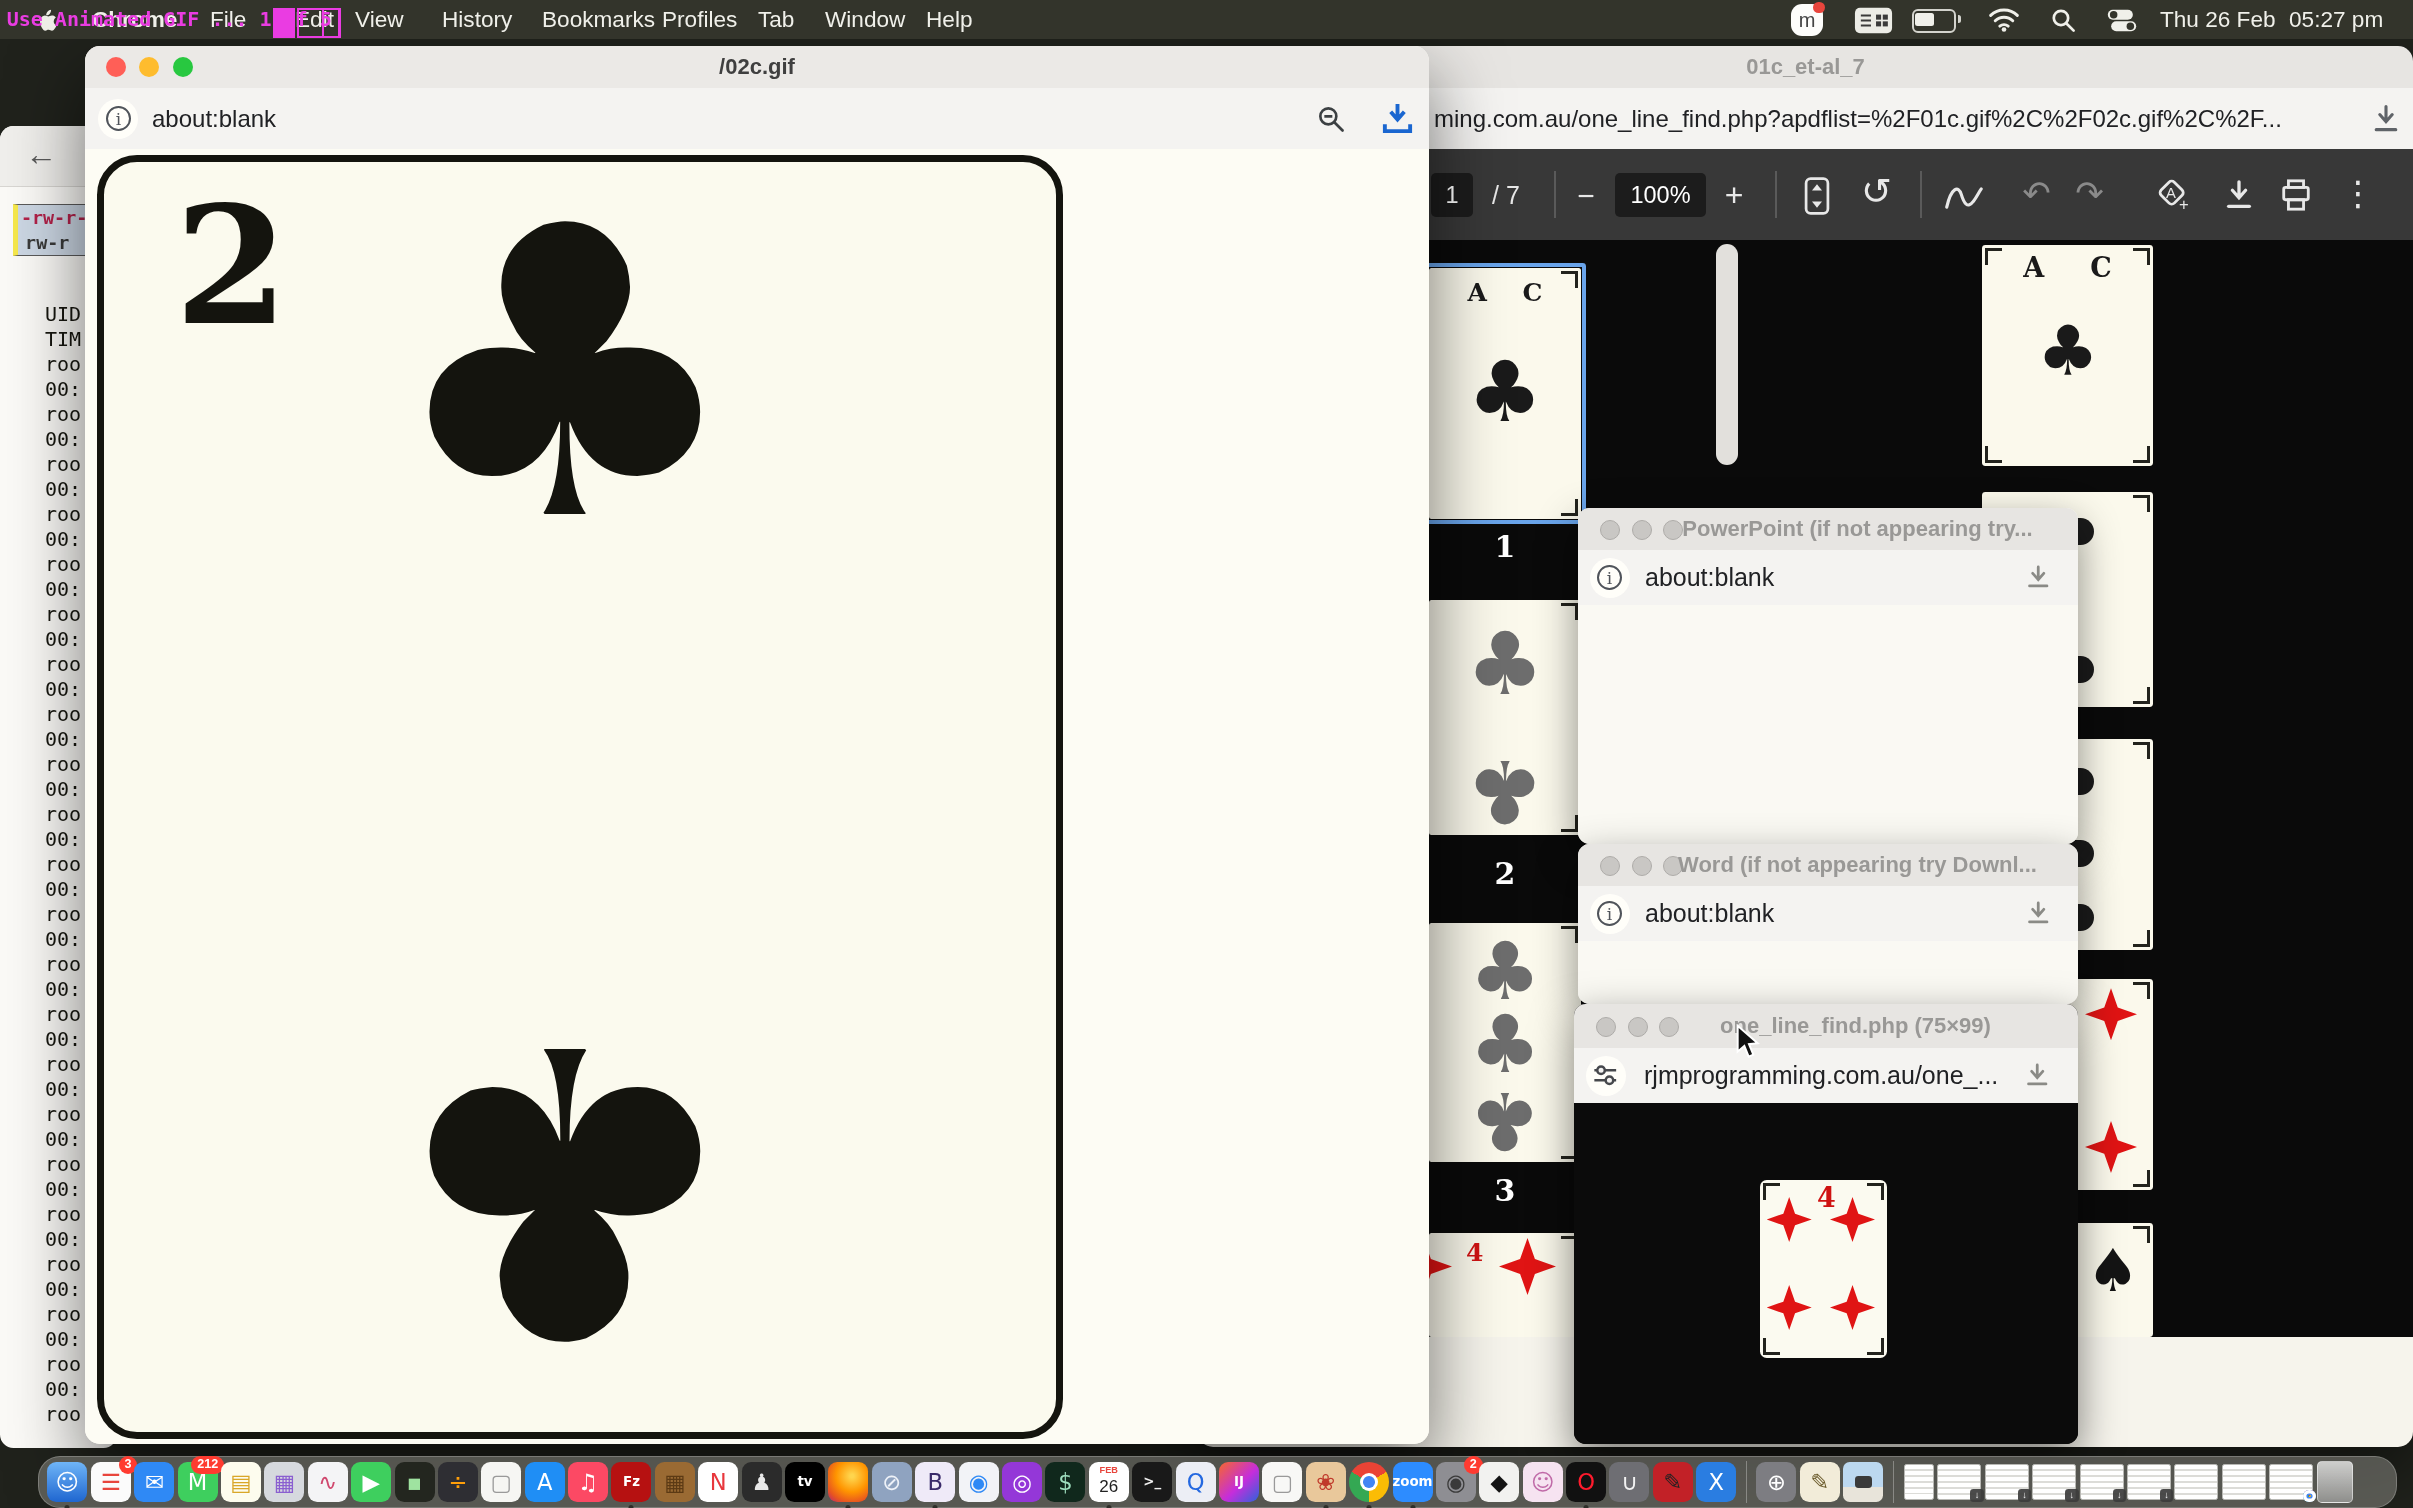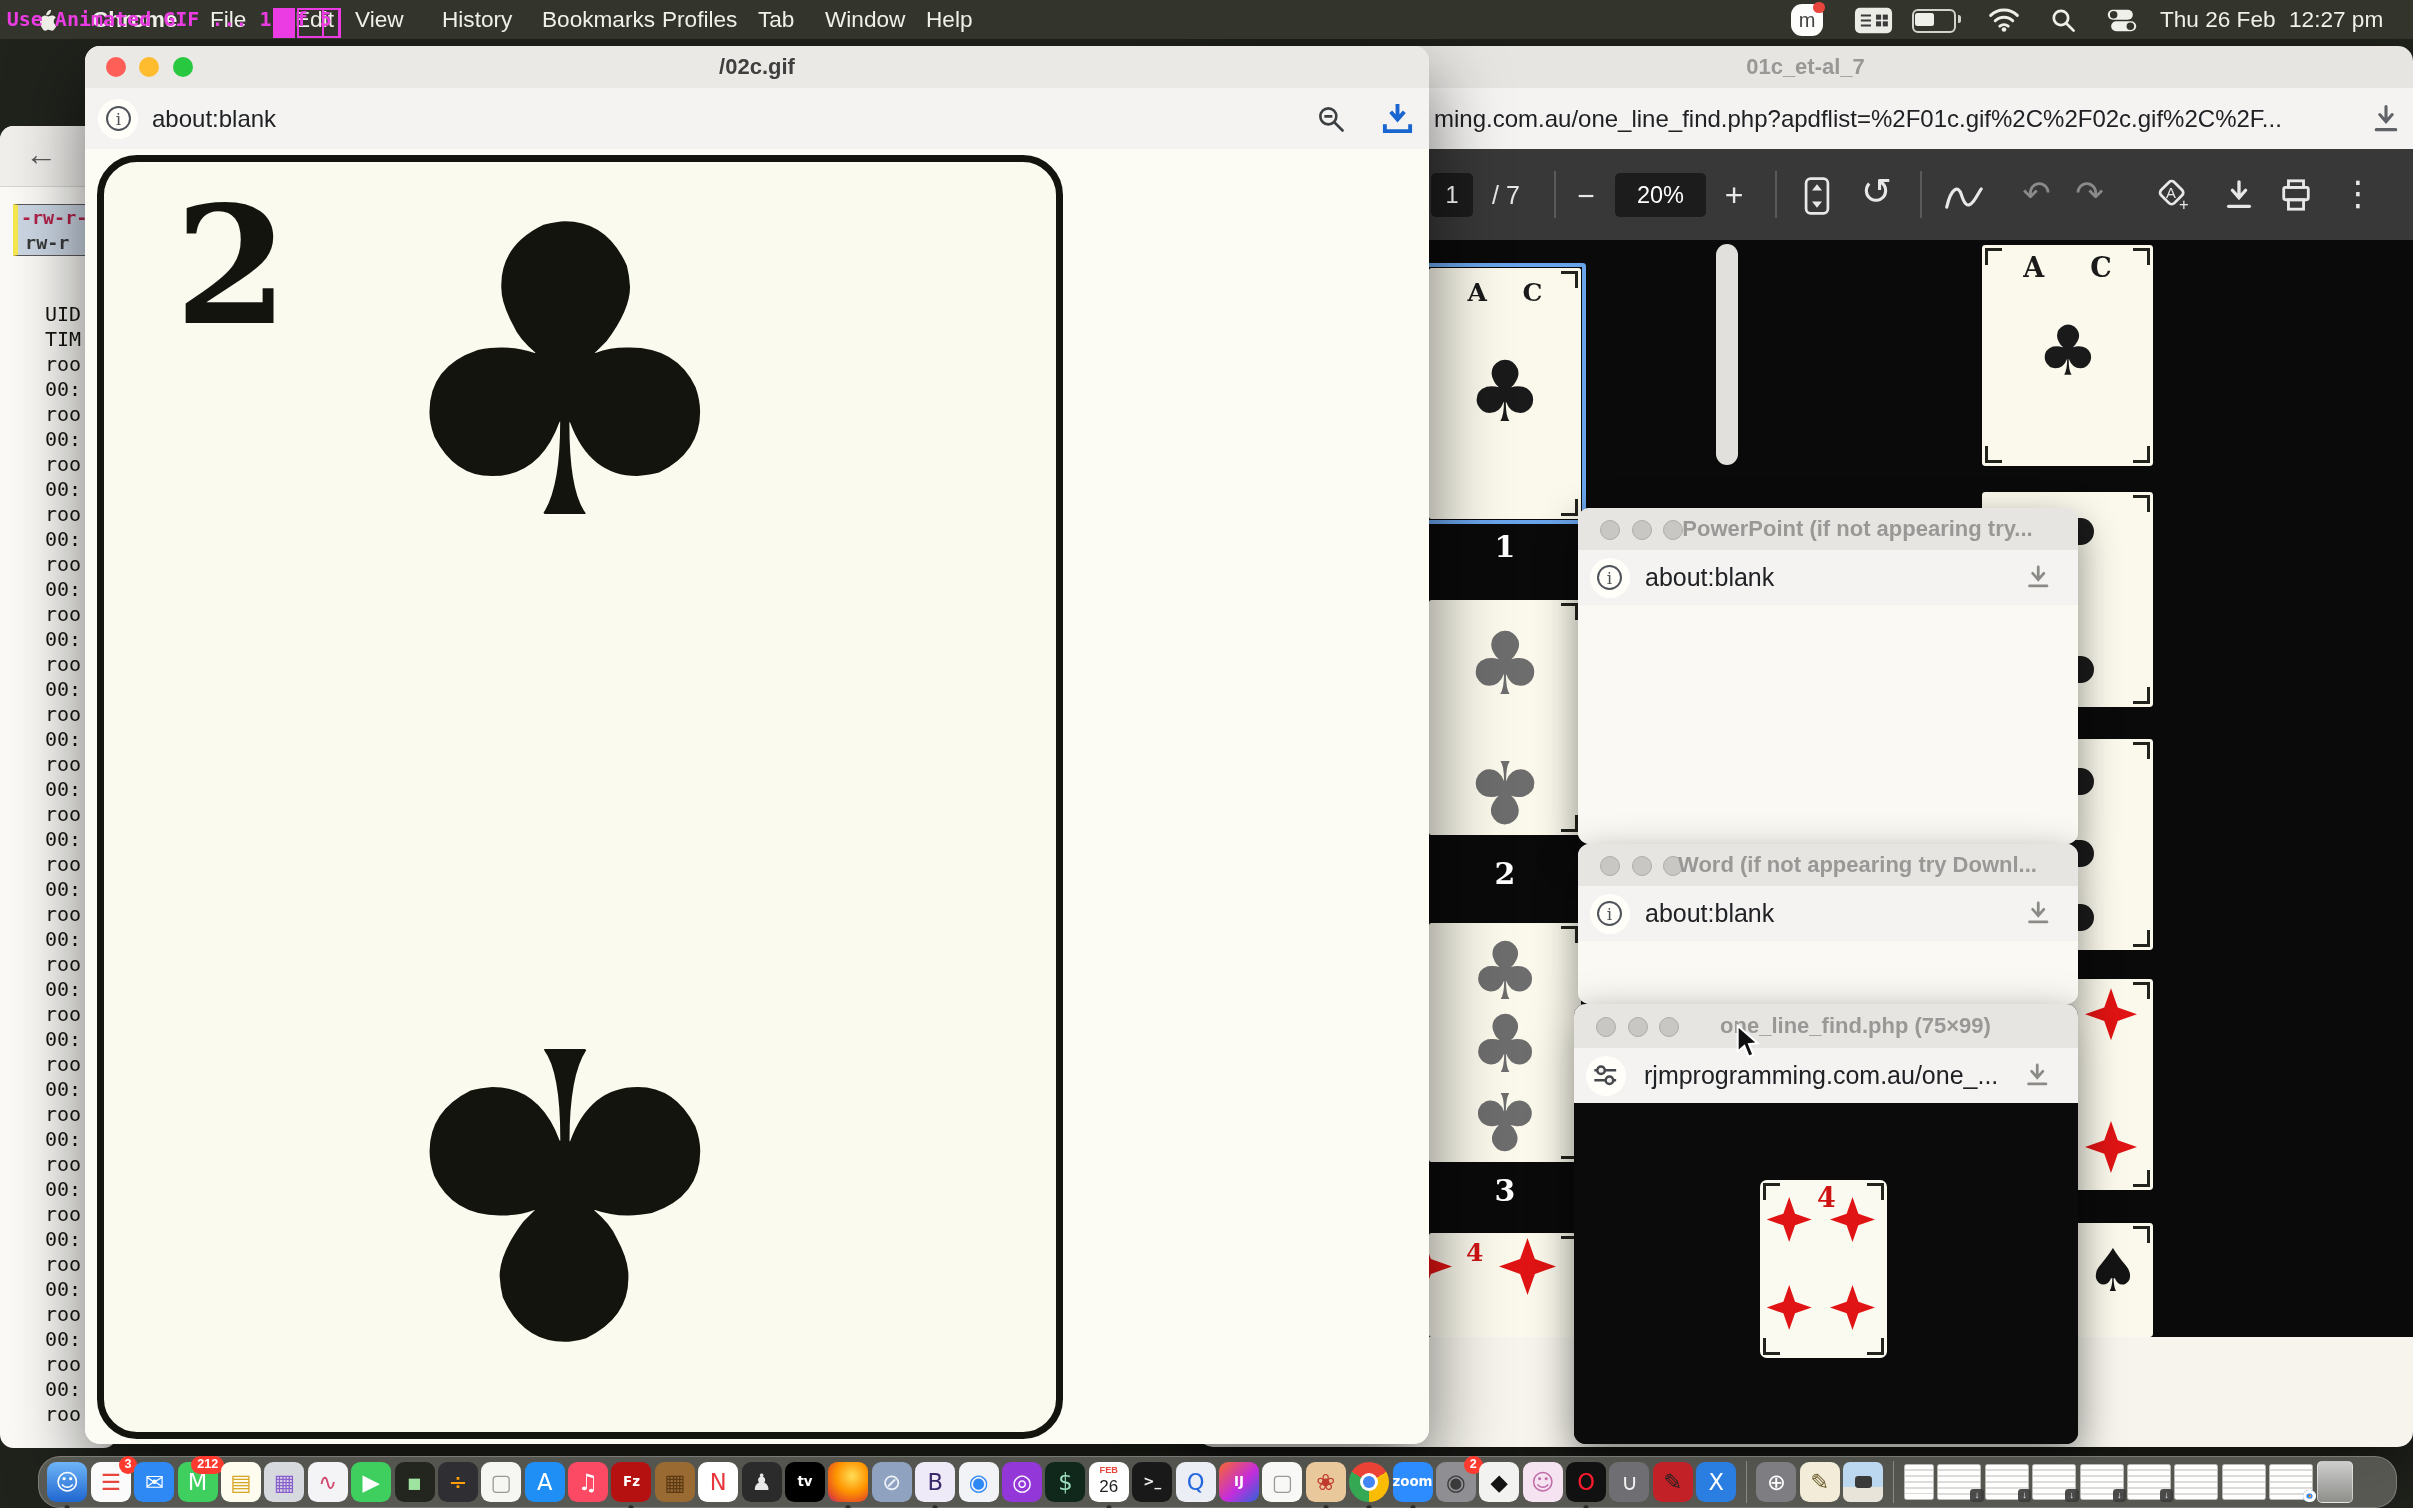--- a/index.html
+++ b/index.html
@@ -113,21 +113,21 @@
           <path d="M7 30 h22" stroke="#5f6368" stroke-width="3.5" stroke-linecap="round"></path>
         </svg>
       </span>
     </div>
 
     <div class="abs" style="left:0;top:103px;width:1215px;height:91px;background:#383838;">
       <div class="tool-box" style="left:233px;top:23.5px;width:42px;height:44px;">1</div>
       <div class="tool-txt" style="left:283px;top:23.5px;width:50px;">/ 7</div>
       <div class="tdiv" style="left:356px;"></div>
       <div class="tool-txt" style="left:367px;top:23.5px;width:42px;font-size:30px;">−</div>
-      <div class="tool-box" style="left:417px;top:23.5px;width:91px;height:44px;">20%</div>
+      <div class="tool-box" style="left:417px;top:23.5px;width:91px;height:44px;">100%</div>
       <div class="tool-txt" style="left:515px;top:23.5px;width:42px;font-size:32px;">+</div>
       <div class="tdiv" style="left:577px;"></div>
       <span class="abs" style="left:602px;top:27px;">
         <svg width="34" height="40" viewBox="0 0 36 44">
           <rect x="6" y="3" width="24" height="38" rx="5" stroke="#e8e8e8" stroke-width="3" fill="none"></rect>
           <path d="M18 9 l-5.5 7 h11 z" fill="#e8e8e8"></path>
             <path d="M18 35 l-5.5 -7 h11 z" fill="#e8e8e8"></path>
         </svg>
       </span>
       <div class="tool-txt" style="left:655px;top:20px;width:47px;font-size:37px;">↺</div>
@@ -388,21 +388,21 @@
     </span>
     <span class="abs" style="left:2106px;top:7.5px;">
       <svg width="32" height="25" viewBox="0 0 38 30">
         <rect x="2" y="2" width="30" height="12" rx="6" fill="#f0f0ea"></rect>
         <circle cx="9" cy="8" r="4.5" fill="#33342b"></circle>
         <rect x="6" y="16" width="30" height="12" rx="6" fill="#f0f0ea"></rect>
         <circle cx="29" cy="22" r="4.5" fill="#33342b"></circle>
       </svg>
     </span>
     <span class="abs" style="left:2160px;top:0;height:39px;line-height:39px;font-size:22.6px;color:#f0f0ea;">Thu 26 Feb</span>
-    <span class="abs" style="left:2289px;top:0;height:39px;line-height:39px;font-size:22.6px;color:#f0f0ea;">12:27 pm</span>
+    <span class="abs" style="left:2289px;top:0;height:39px;line-height:39px;font-size:22.6px;color:#f0f0ea;">05:27 pm</span>
   </div>
 
   <div class="abs" style="left:6.7px;top:6.7px;font-family:'DejaVu Sans Mono',monospace;font-size:20px;font-weight:bold;color:#ea3ce2;z-index:50;">Use Animated GIF ... 1 of 5</div>
   <div class="abs" style="left:273px;top:7.5px;width:22px;height:30px;background:#ea3ce2;z-index:50;"></div>
   <div class="abs" style="left:297px;top:7.5px;width:44px;height:30px;border:2.5px solid #ea3ce2;box-sizing:border-box;z-index:50;"></div>
   <div class="abs" style="left:322px;top:7.5px;width:18.4px;height:30px;border:2.5px solid #ea3ce2;box-sizing:border-box;z-index:50;"></div>
 
   <div id="dock" style="position:absolute;left:38px;top:1456px;width:2359px;height:52px;box-sizing:border-box;
               background:rgba(125,125,118,.62);border:0.8px solid rgba(255,255,255,.22);border-radius:22px;
               display:flex;align-items:center;gap:3.4px;padding:0 8.4px;">

